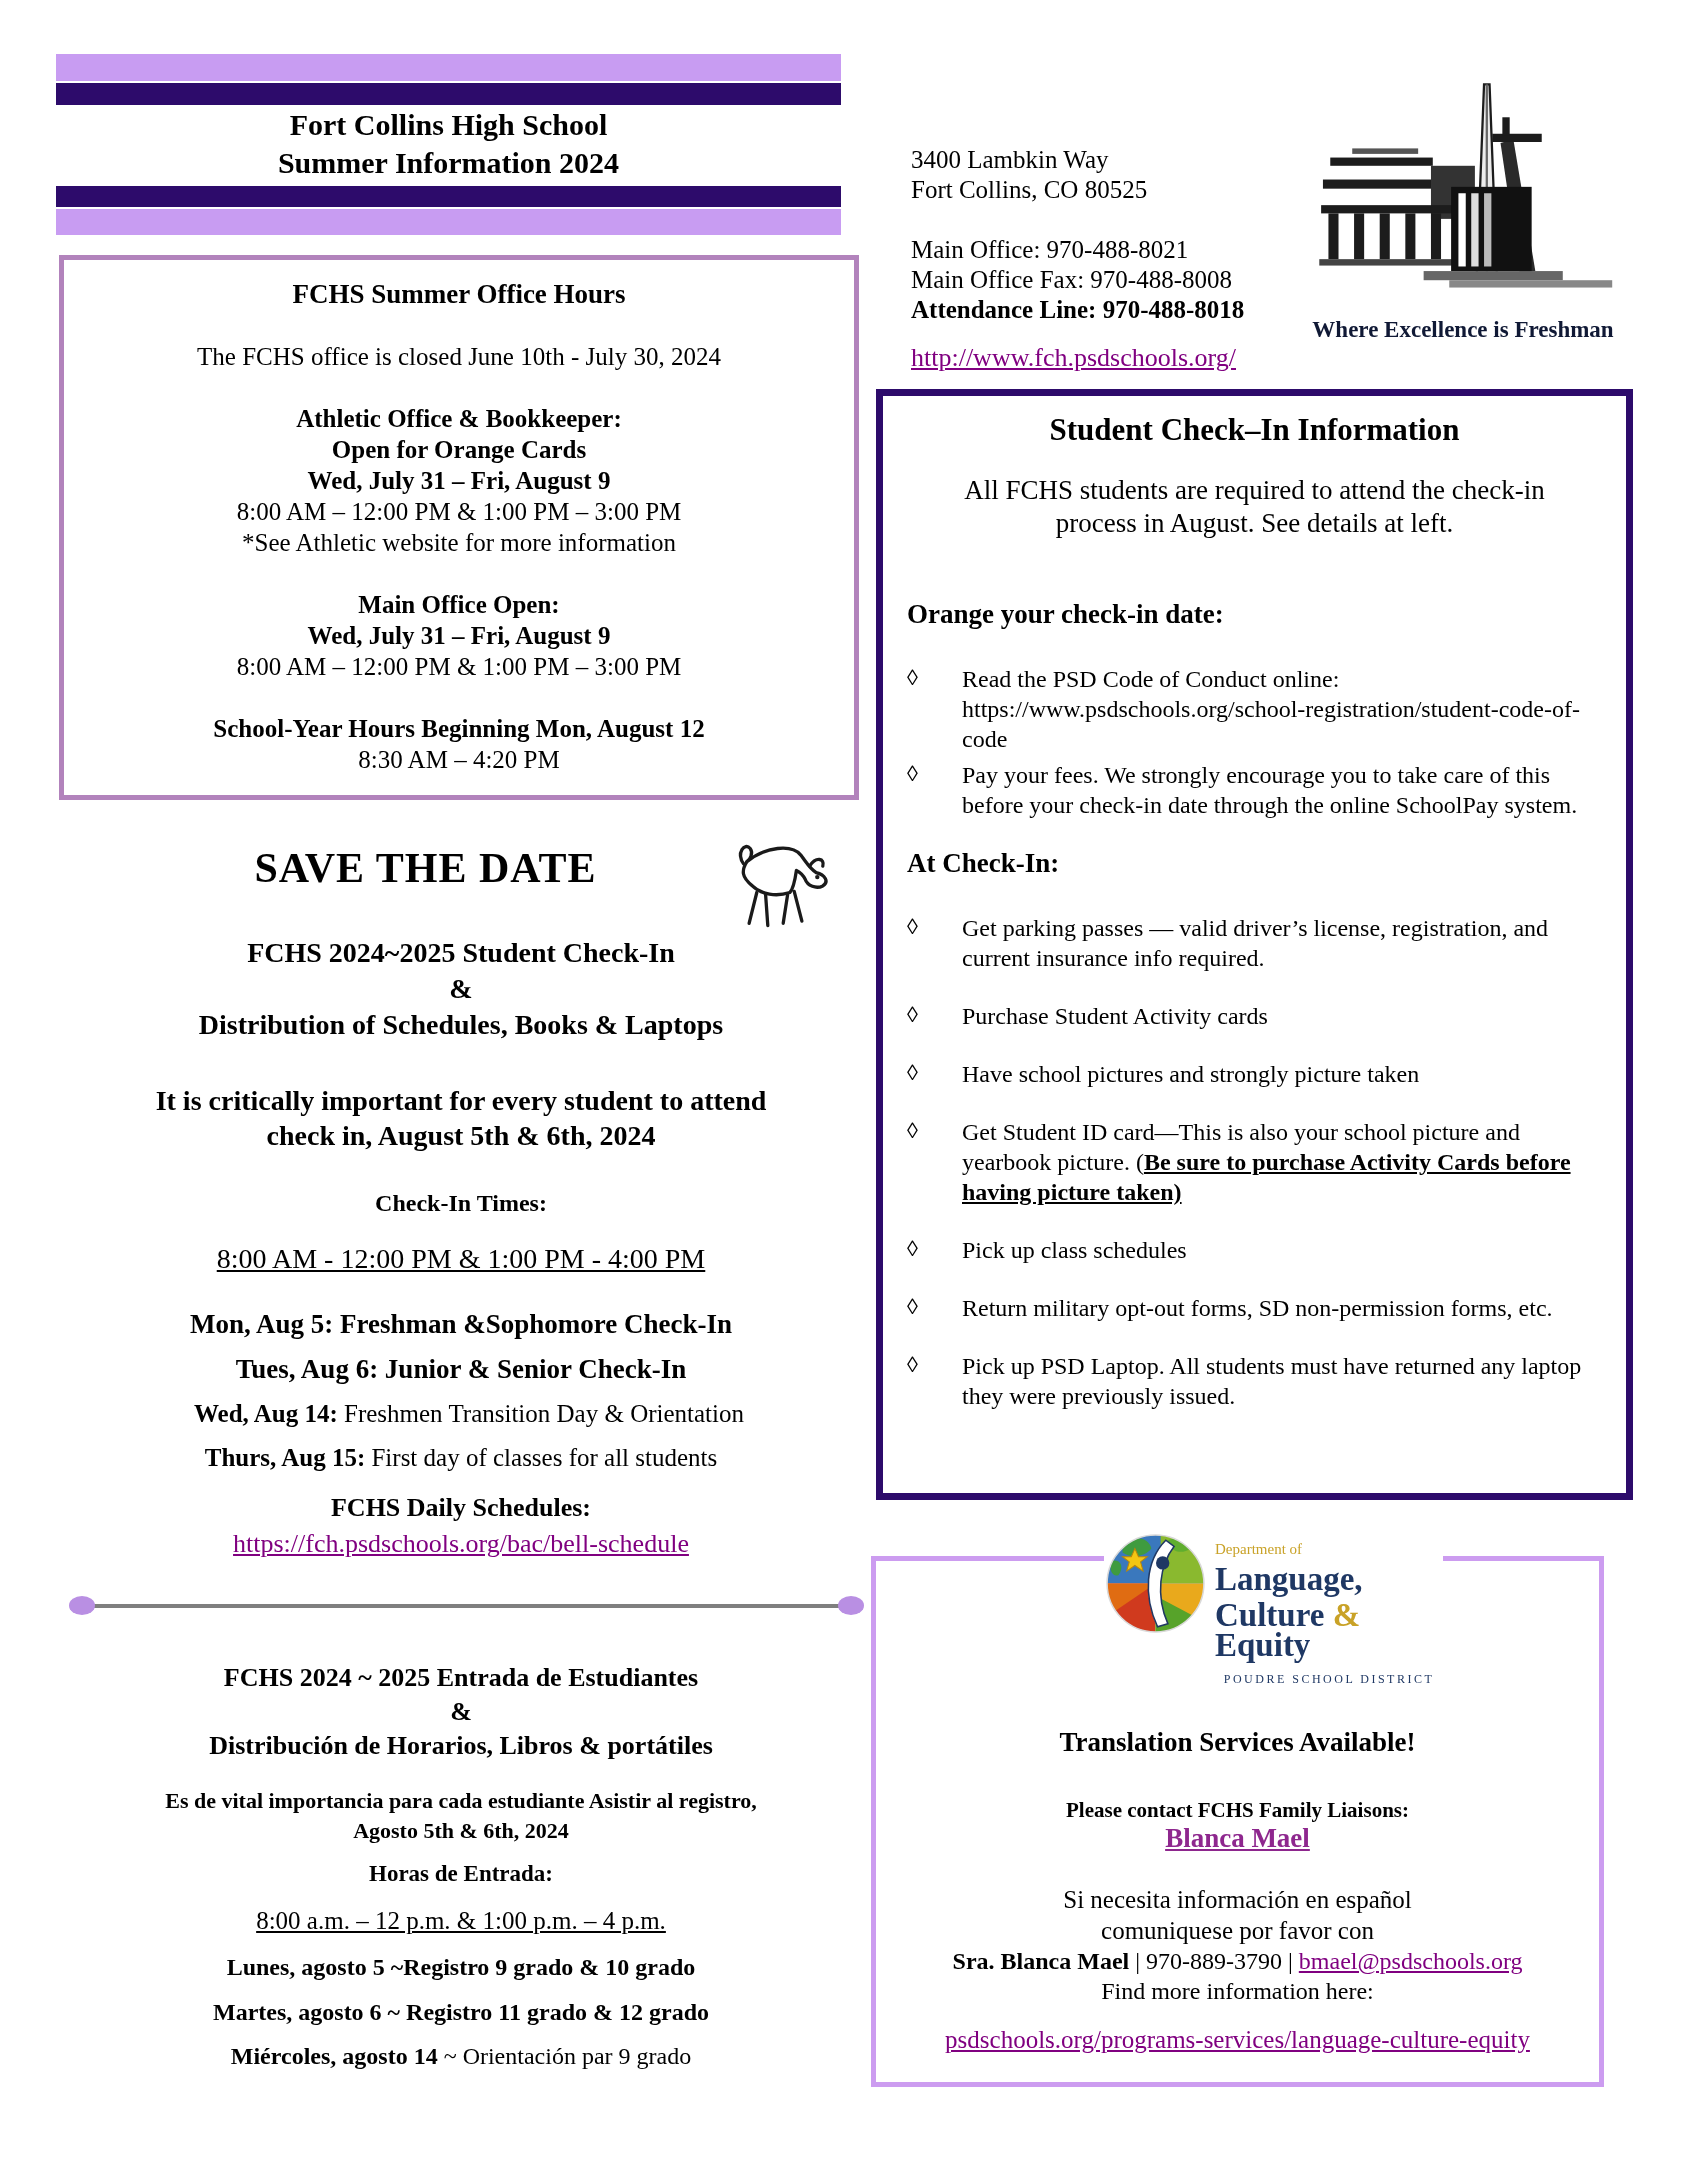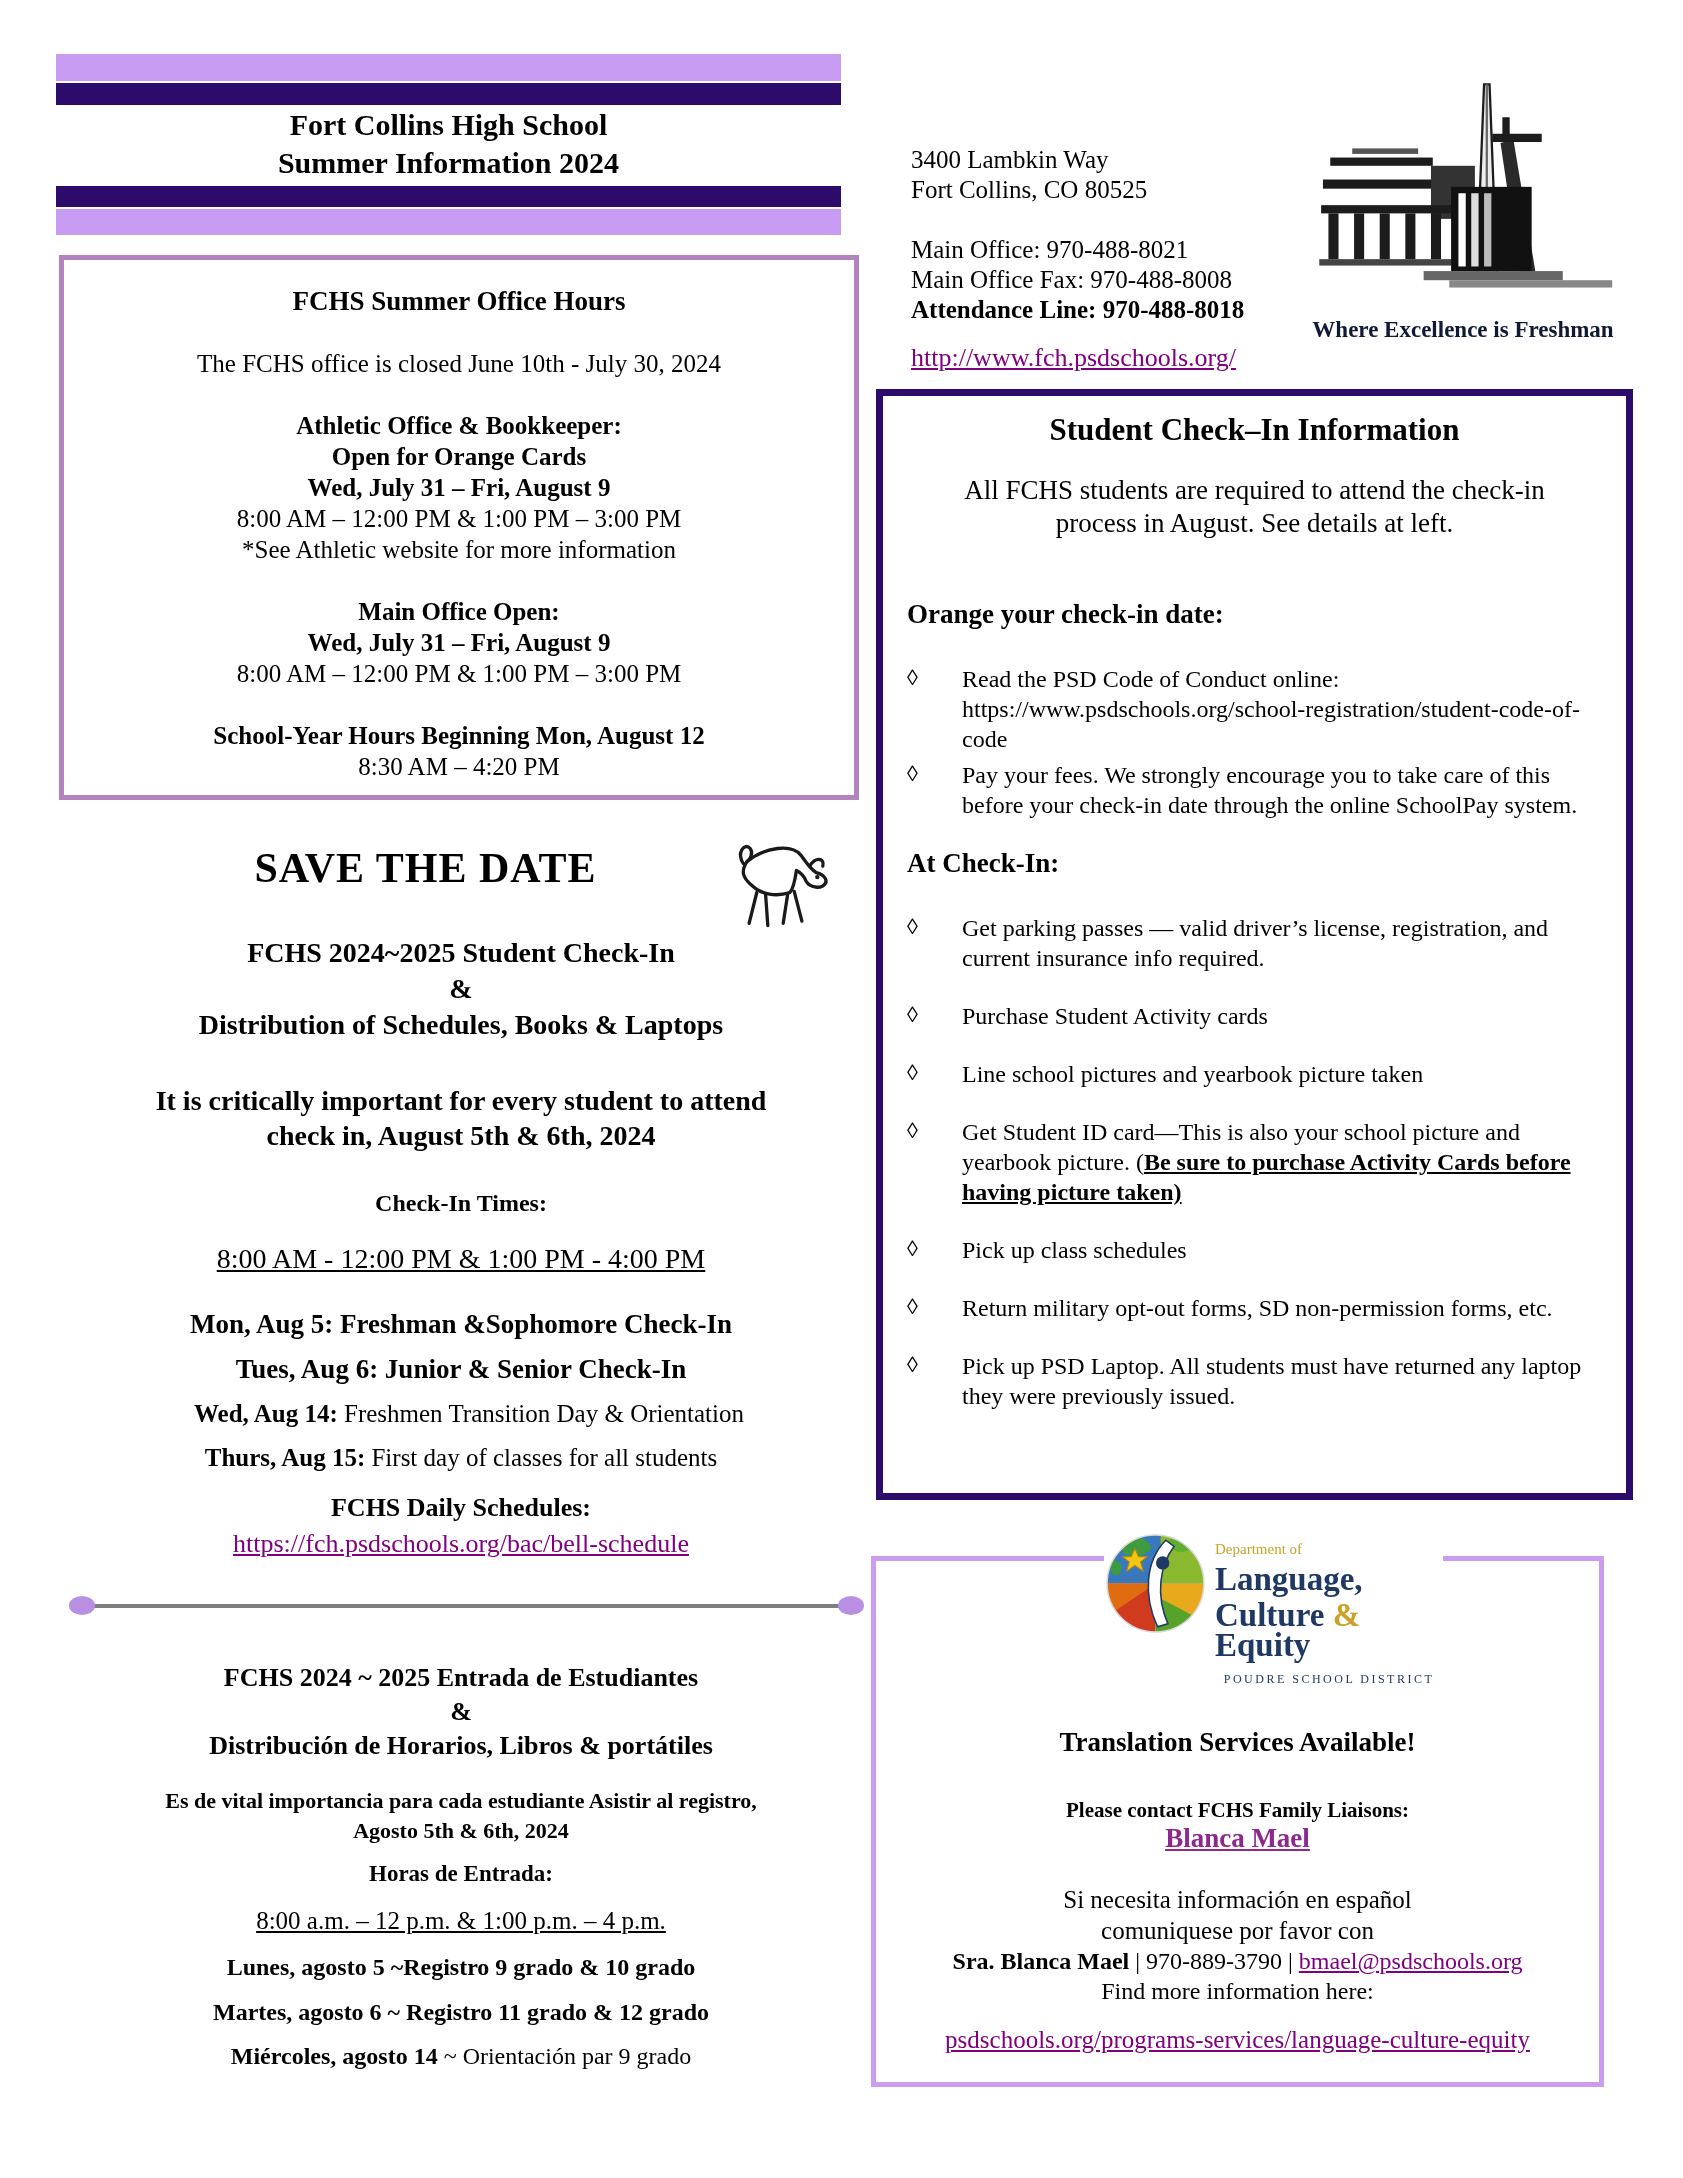--- a/index.html
+++ b/index.html
@@ -12,21 +12,21 @@
   .link{color:#800080;text-decoration:underline;}
   
   .bar{left:56px;width:785px;}
   #bar1{top:54px;height:27px;background:#c89cf2;}
   #bar2{top:83px;height:22px;background:#2d0b6b;}
   #hdr-title{left:56px;width:785px;top:106px;font-size:30px;line-height:38px;}
   #bar3{top:186px;height:21px;background:#2d0b6b;}
   #bar4{top:209px;height:26px;background:#c89cf2;}
   
   #office-box{left:59px;top:255px;width:800px;height:545px;border:5px solid #b283bc;
-              padding-top:26px;font-size:25px;line-height:31px;text-align:center;}
+              padding-top:19px;font-size:25px;line-height:31px;text-align:center;}
   #office-box .t{font-size:27px;}
   .sp{height:31px;}
   
   #std-heading{left:59px;width:733px;top:844px;font-size:42px;color:#000000;letter-spacing:1px;}
   #lamb{left:726px;top:834px;width:121px;height:117px;}
   #ev-block{left:56px;width:810px;top:935px;font-size:28px;line-height:36px;}
   #imp-block{left:56px;width:810px;top:1083px;font-size:28px;line-height:35px;}
   #citimes-label{left:56px;width:810px;top:1190px;font-size:24px;}
   #citimes{left:56px;width:810px;top:1243px;font-size:28px;text-decoration:underline;}
   #mon{left:56px;width:810px;top:1309px;font-size:27px;}
@@ -230,21 +230,21 @@
     <div class="bullet">
       <span class="dm">◊</span>
       <span class="tx">Get parking passes — valid driver’s license, registration, and current insurance info required.</span>
     </div>
     <div class="bullet">
       <span class="dm">◊</span>
       <span class="tx">Purchase Student Activity cards</span>
     </div>
     <div class="bullet">
       <span class="dm">◊</span>
-      <span class="tx">Line school pictures and yearbook picture taken</span>
+      <span class="tx">Have school pictures and strongly picture taken</span>
     </div>
     <div class="bullet">
       <span class="dm">◊</span>
       <span class="tx"><span>Get Student ID card—This is also your school picture and yearbook picture. (</span><span class="bu">Be sure to purchase Activity Cards before having picture taken)</span></span>
     </div>
     <div class="bullet">
       <span class="dm">◊</span>
       <span class="tx">Pick up class schedules</span>
     </div>
     <div class="bullet">

